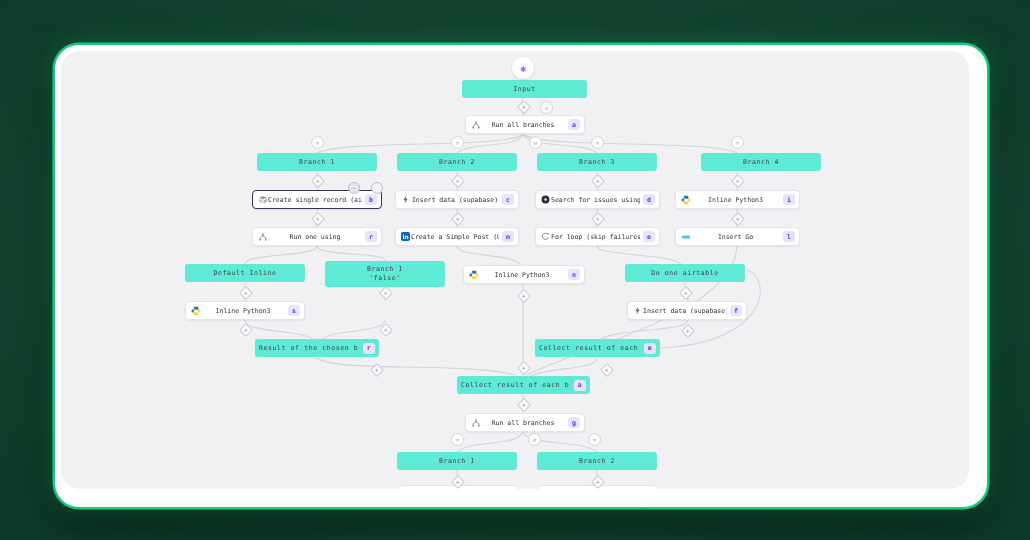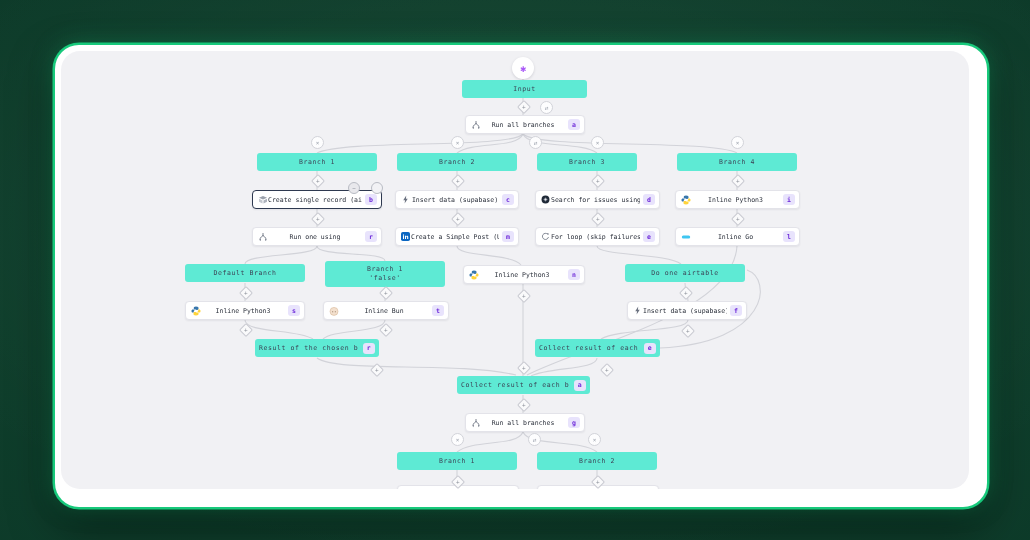--- a/index.html
+++ b/index.html
@@ -131,24 +131,24 @@
         <span class="nlabel">Run all branches</span>
         <span class="badge">a</span>
       </div>
 
       <div class="node hdr" style="left:196px;top:102px;width:120px">
         <span class="nlabel">Branch 1</span>
       </div>
       <div class="node hdr" style="left:336px;top:102px;width:120px">
         <span class="nlabel">Branch 2</span>
       </div>
-      <div class="node hdr" style="left:476px;top:102px;width:100px">
+      <div class="node hdr" style="left:476px;top:102px;width:120px">
         <span class="nlabel">Branch 3</span>
       </div>
-      <div class="node hdr" style="left:616px;top:102px;width:120px">
+      <div class="node hdr" style="left:640px;top:102px;width:120px">
         <span class="nlabel">Branch 4</span>
       </div>
 
       <div class="node step selected" style="left:191px;top:139px;width:130px">
         <span class="nicon">
           <svg width="10" height="10" viewBox="0 0 10 10">
               <path d="M5 1 9 2.8 5 4.6 1 2.8z" fill="#9aa0ab"></path>
               <path d="M1 3.8v3l3.5 1.6v-3z" fill="#c3c7cf"></path>
               <path d="M9 3.8v3L5.5 8.4v-3z" fill="#aeb3bd"></path>
             </svg>
@@ -226,26 +226,26 @@
         <span class="nlabel">For loop (skip failures)</span>
         <span class="badge">e</span>
       </div>
 
       <div class="node step" style="left:614px;top:176px;width:125px">
         <span class="nicon">
           <svg width="10" height="8" viewBox="0 0 12 8">
               <rect x="1" y="2.2" width="10" height="3.6" rx="1.8" fill="#3fc6f1"></rect>
             </svg>
         </span>
-        <span class="nlabel">Inline Go</span>
+        <span class="nlabel">Insert Go</span>
         <span class="badge">l</span>
       </div>
 
       <div class="node hdr" style="left:124px;top:213px;width:120px">
-        <span class="nlabel">Default Branch</span>
+        <span class="nlabel">Default Inline</span>
       </div>
       <div class="node hdr two" style="left:264px;top:210px;width:120px">
         <span>Branch 1</span>
         <span>'false'</span>
       </div>
       <div class="node step" style="left:402px;top:214px;width:122px">
         <span class="nicon">
           <svg width="10" height="10" viewBox="0 0 10 10">
               <path d="M5 .5C3 .5 2.8 1.3 2.8 2v1h2.4v.5H1.7C1 3.5.5 4 .5 5s.5 1.5 1.2 1.5h1.1v-1c0-.8.7-1.5 1.5-1.5h2c.7 0 1.2-.5 1.2-1.2V2C7.5 1.3 7.2.5 5 .5z" fill="#3776ab"></path>
               <path d="M5 9.5c2.2 0 2.5-.8 2.5-1.5V7H5.1v-.5h3.2c.7 0 1.2-.5 1.2-1.5S9 3.5 8.3 3.5H7.2v1c0 .8-.7 1.5-1.5 1.5h-2c-.7 0-1.2.5-1.2 1.2V8c0 .7.3 1.5 2.5 1.5z" fill="#ffd43b"></path>
@@ -262,31 +262,20 @@
         <span class="nicon">
           <svg width="10" height="10" viewBox="0 0 10 10">
               <path d="M5 .5C3 .5 2.8 1.3 2.8 2v1h2.4v.5H1.7C1 3.5.5 4 .5 5s.5 1.5 1.2 1.5h1.1v-1c0-.8.7-1.5 1.5-1.5h2c.7 0 1.2-.5 1.2-1.2V2C7.5 1.3 7.2.5 5 .5z" fill="#3776ab"></path>
               <path d="M5 9.5c2.2 0 2.5-.8 2.5-1.5V7H5.1v-.5h3.2c.7 0 1.2-.5 1.2-1.5S9 3.5 8.3 3.5H7.2v1c0 .8-.7 1.5-1.5 1.5h-2c-.7 0-1.2.5-1.2 1.2V8c0 .7.3 1.5 2.5 1.5z" fill="#ffd43b"></path>
             </svg>
         </span>
         <span class="nlabel">Inline Python3</span>
         <span class="badge">s</span>
       </div>
 
-      <div class="node step" style="left:262px;top:250px;width:126px">
-        <span class="nicon">
-          <svg width="10" height="10" viewBox="0 0 10 10">
-              <circle cx="5" cy="5.4" r="4" fill="#f3e0ce" stroke="#d9b99a" stroke-width=".6"></circle>
-              <circle cx="3.7" cy="5.8" r=".55" fill="#8a6d55"></circle>
-              <circle cx="6.3" cy="5.8" r=".55" fill="#8a6d55"></circle>
-            </svg>
-        </span>
-        <span class="nlabel">Inline Bun</span>
-        <span class="badge">t</span>
-      </div>
 
       <div class="node step" style="left:566px;top:250px;width:120px">
         <span class="nicon">
           <svg width="9" height="9" viewBox="0 0 10 10">
               <path d="M5.8.5 2.5 5.8h2L4 9.5l3.5-5.3h-2z" fill="#6b7280"></path>
             </svg>
         </span>
         <span class="nlabel">Insert data (supabase)</span>
         <span class="badge">f</span>
       </div>

